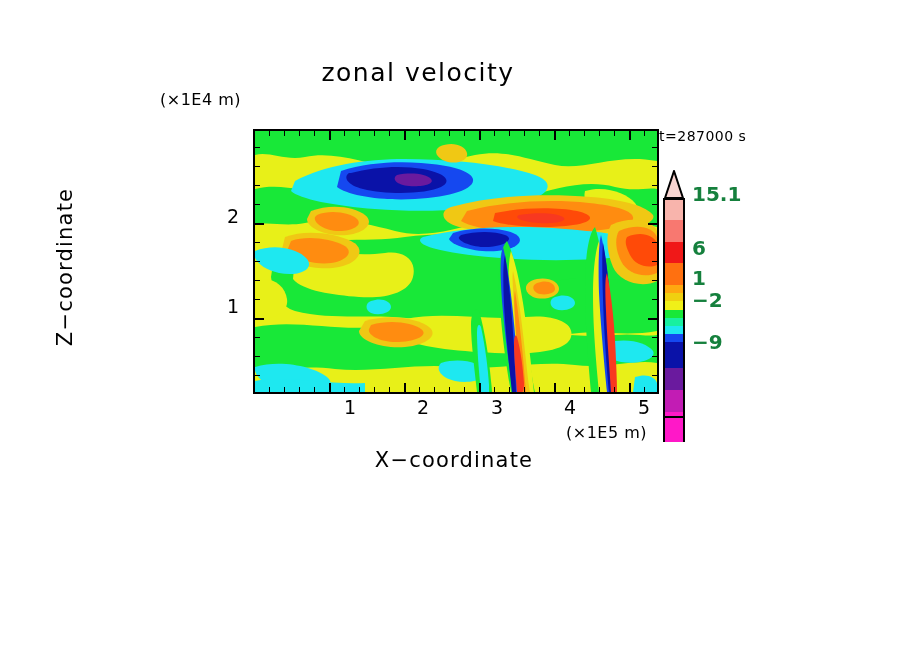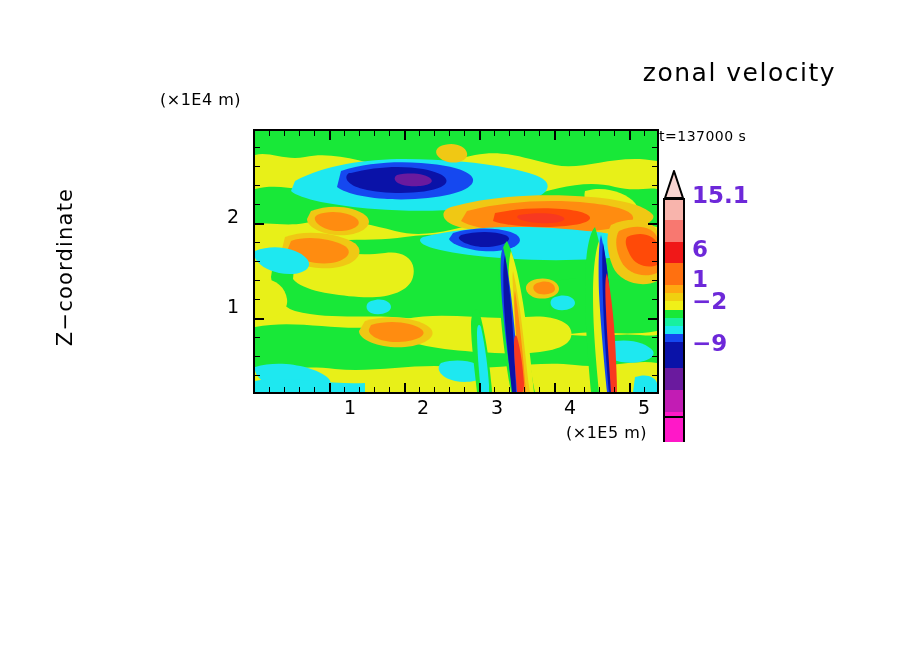--- a/index.html
+++ b/index.html
@@ -6,21 +6,21 @@
   body{
     width:904px;height:654px;background:#ffffff;
     font-family:"DejaVu Sans", sans-serif;
     overflow:hidden;position:relative;
   }
   #stage{position:absolute;left:0;top:0;width:904px;height:654px;}
 
   .txt{position:absolute;color:#000;white-space:pre;text-align:right;}
 
   #title{
-    left:0;top:58px;width:836px;
+    left:0;top:58px;width:836px;text-align:center;
     font-size:25px;letter-spacing:1.5px;
   }
   #zunit{left:160px;top:90px;font-size:16px;letter-spacing:.5px;}
   #xunit{left:566px;top:423px;font-size:16px;letter-spacing:.5px;}
   #tlabel{left:659px;top:128px;font-size:14px;letter-spacing:.5px;}
   #xaxis-title{
     left:253px;top:448px;width:402px;text-align:center;
     font-size:21px;letter-spacing:1.2px;
   }
   #yaxis-title{
@@ -43,32 +43,32 @@
   .tk.by{height:1px;}
 
   .xtl{position:absolute;top:396px;font-size:19px;text-align:center;width:40px;}
   .ytl{position:absolute;left:213px;font-size:19px;text-align:right;width:26px;}
 
   
   #cbar{position:absolute;left:663px;top:170px;width:22px;height:220px;}
   #cbcap{position:absolute;left:663px;top:170px;width:22px;height:28px;}
   .cbseg{position:absolute;left:0;width:22px;box-sizing:border-box;
          border-left:2px solid #000;border-right:2px solid #000;}
-  .cbl{position:absolute;left:692px;font-size:23px;font-weight:bold;color:#6d28d9;}
+  .cbl{position:absolute;left:692px;font-size:20px;font-weight:bold;color:#15803d;}
 </style>
 </head>
 <body>
 
 <div id="stage">
 
   <div class="txt" id="title">zonal velocity</div>
 
   <div class="txt" id="zunit">(×1E4 m)</div>
 
-  <div class="txt" id="tlabel">t=137000 s</div>
+  <div class="txt" id="tlabel">t=287000 s</div>
 
   <div class="txt" id="yaxis-title">Z−coordinate</div>
 
   <div id="plot">
     <div id="field">
       <svg viewBox="0 0 402 261" preserveAspectRatio="none">
         <defs>
           <clipPath id="cp">
               <rect x="0" y="0" width="402" height="261"></rect>
             </clipPath>
@@ -293,20 +293,21 @@
   <div class="txt xtl" style="left:330px;">1</div>
   <div class="txt xtl" style="left:403px;">2</div>
   <div class="txt xtl" style="left:477px;">3</div>
   <div class="txt xtl" style="left:550px;">4</div>
   <div class="txt xtl" style="left:624px;">5</div>
 
   <div class="txt ytl" style="top:205px;">2</div>
   <div class="txt ytl" style="top:295px;">1</div>
 
   <div class="txt" id="xunit">(×1E5 m)</div>
+  <div class="txt" id="xaxis-title">X−coordinate</div>
 
   <div id="cbcap">
     <svg width="22" height="29" viewBox="0 0 22 29">
       <polygon points="11,1 20,28 2,28" fill="#f8d4d0" stroke="#000" stroke-width="2" stroke-linejoin="round"></polygon>
     </svg>
   </div>
 
   <div id="cbar">
     <div class="cbseg" style="top:28px;height:22px;background:#f8b4ac;"></div>
     <div class="cbseg" style="top:50px;height:22px;background:#f87870;"></div>

